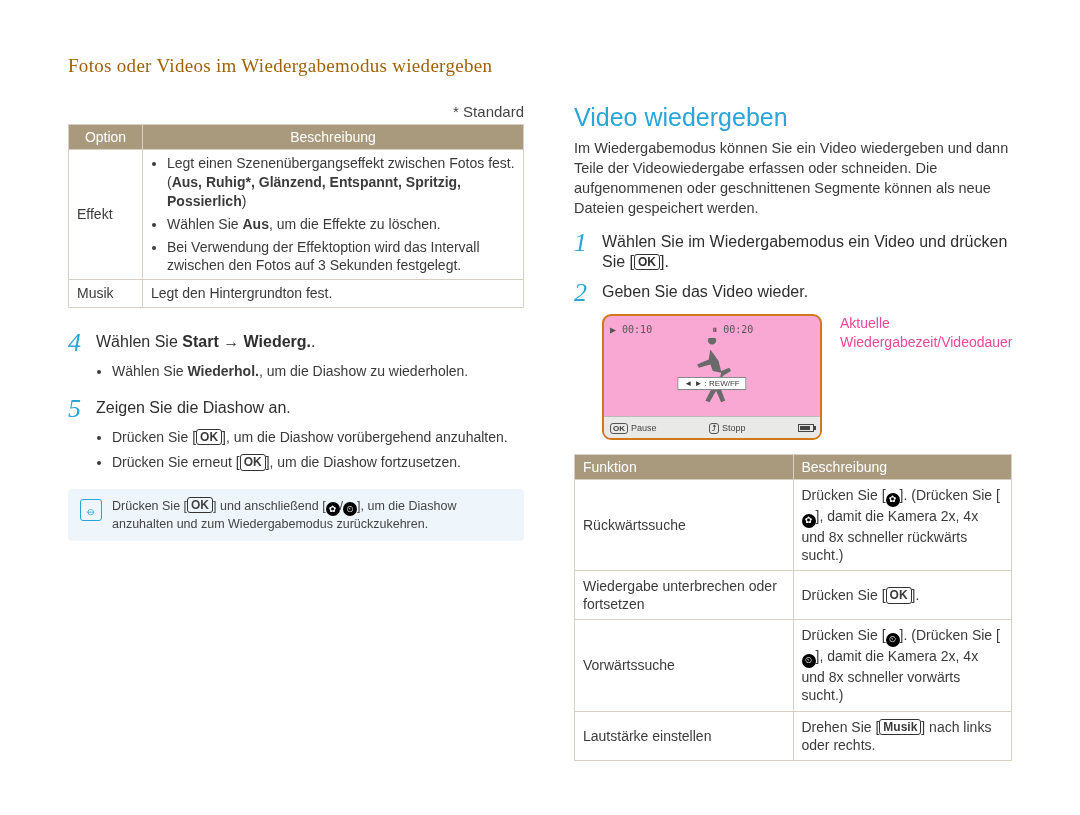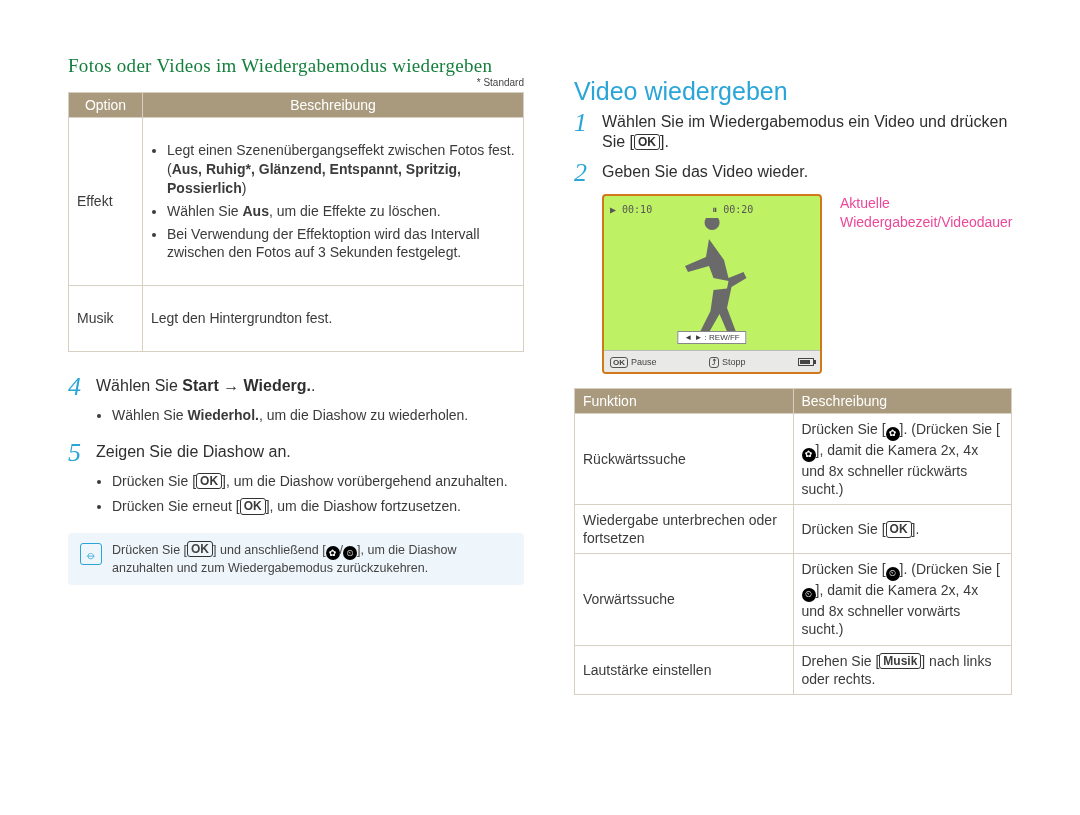--- a/index.html
+++ b/index.html
@@ -14,52 +14,53 @@
   }
   .page {
     position: absolute;
     top: 55px;
     left: 68px;
     width: 944px;
     height: 720px;
   }
   .header-line {
     font-size: 19px;
-    color: #15803d;
+    color: #a16207;
     font-weight: 300;
     font-family: "Times New Roman", serif;
     letter-spacing: 0.3px;
+    margin-bottom: 26px;
   }
   .cols { display: flex; gap: 50px; }
   .col-left { width: 456px; }
   .col-right { width: 438px; }
 
   .standard {
-    font-size: 10px;
+    font-size: 15px;
     color: #444;
     text-align: right;
     margin-bottom: 4px;
   }
 
   table.opt {
     width: 100%;
     border-collapse: collapse;
     font-size: 14px;
   }
   table.opt th {
     background: #a99a7e;
     color: #fff;
     font-weight: 400;
     text-align: center;
     padding: 4px 8px;
     border: 1px solid #d6cfc2;
   }
   table.opt td {
     border: 1px solid #d6cfc2;
-    padding: 23px 8px;
+    padding: 4px 8px;
     vertical-align: middle;
     font-size: 14px;
     line-height: 1.35;
     color: #3b3b3b;
   }
   table.opt td ul {
     margin: 0;
     padding-left: 16px;
   }
   table.opt td li { margin-bottom: 4px; }
@@ -148,24 +149,24 @@
     background: #000;
     color: #fff;
     font-size: 9px;
     align-items: center; justify-content: center;
     vertical-align: -2px;
   }
 
   
   .lcd-wrap { display: flex; align-items: flex-start; gap: 18px; margin: 8px 0 14px 28px; }
   .lcd {
-    width: 220px; height: 180px;
+    width: 220px; height: 126px;
     border: 2px solid #d0781a;
-    border-radius: 4px;
-    background: #bef264;
+    border-radius: 9px;
+    background: #f9a8d4;
     position: relative;
     overflow: hidden;
   }
   .lcd-top {
     position: absolute; top: 6px; left: 6px; right: 6px;
     height: 16px;
     display: flex; justify-content: space-between;
     font-size: 8px; color: #555;
     align-items: center;
   }
@@ -176,21 +177,21 @@
   }
   .lcd-time span::before { content: "▶ "; }
   .lcd-time .t2::before { content: "⏸ "; }
   .silhouette {
     position: absolute; left: 0; right: 0; top: 22px; bottom: 34px;
     overflow: hidden;
   }
   .silhouette svg { width: 100%; height: 100%; }
   .lcd-rew {
     position: absolute;
-    bottom: 28px; left: 50%; transform: translateX(-50%);
+    bottom: 48px; left: 50%; transform: translateX(-50%);
     border: 1px solid #888; background: #fff;
     font-size: 8px; padding: 1px 6px;
   }
   .lcd-bottom {
     position: absolute;
     left: 0; right: 0; bottom: 0;
     height: 22px;
     background: #e9e9e8;
     border-top: 1px solid #bbb;
     display: flex; justify-content: space-between;
@@ -302,20 +303,21 @@
       <div class="note-box">
         <span class="note-icon">⦵</span>
         <span>
           <span>Drücken Sie [</span><span class="ok-badge">OK</span><span>] und anschließend [</span><span class="icon-circle">✿</span><span>/</span><span class="icon-circle">⏲</span><span>], um die Diashow anzuhalten und zum Wiedergabemodus zurückzukehren.</span>
         </span>
       </div>
     </div>
 
     <div class="col-right">
       <div class="h2">Video wiedergeben</div>
+      <div class="para">Im Wiedergabemodus können Sie ein Video wiedergeben und dann Teile der Videowiedergabe erfassen oder schneiden. Die aufgenommenen oder geschnittenen Segmente können als neue Dateien gespeichert werden.</div>
 
       <div class="step-row">
         <span class="step-num">1</span>
         <span class="step-text">
           <span>Wählen Sie im Wiedergabemodus ein Video und drücken Sie [</span><span class="ok-badge">OK</span><span>].</span>
         </span>
       </div>
 
       <div class="step-row" style="margin-top:10px">
         <span class="step-num">2</span>

